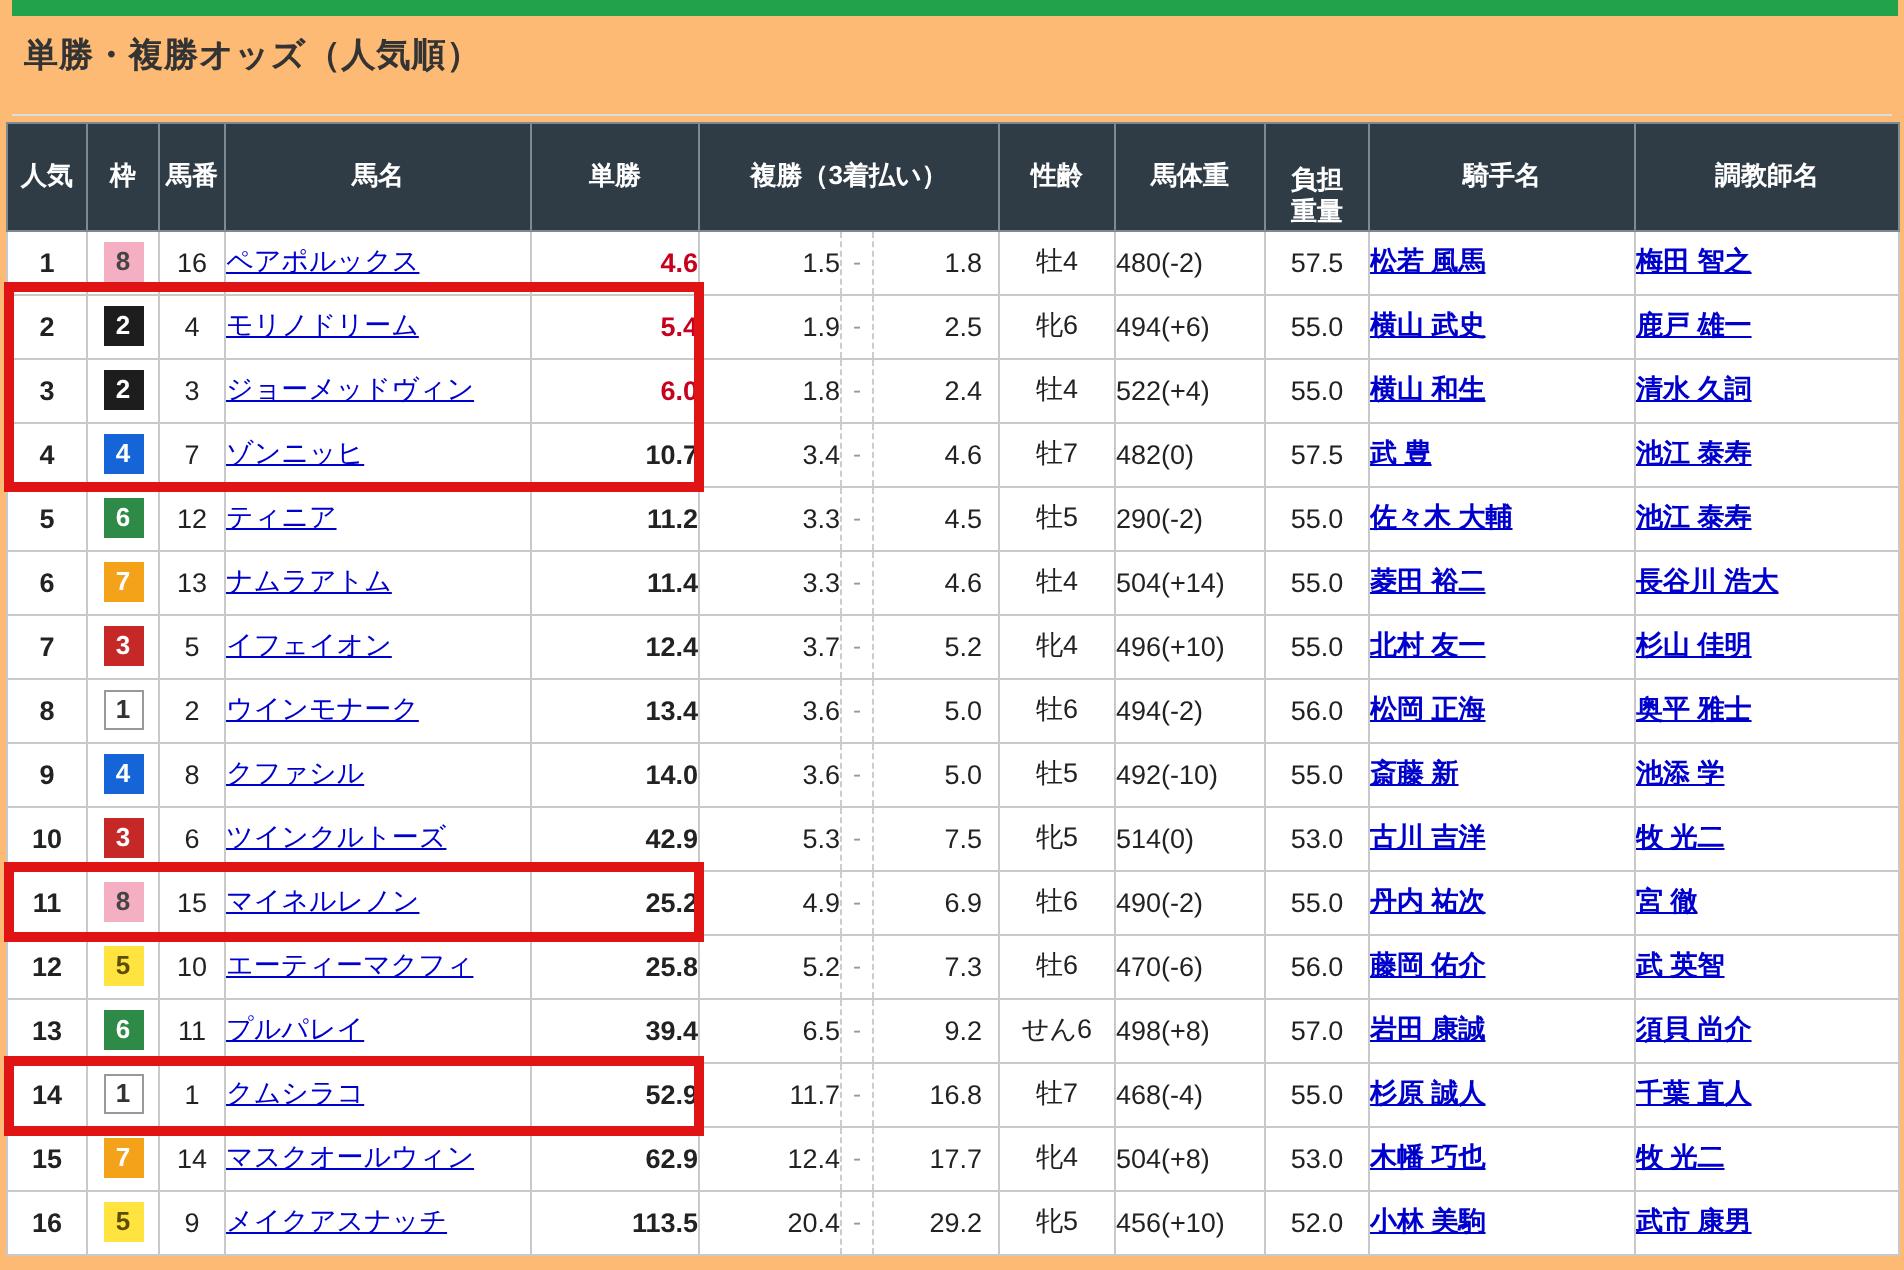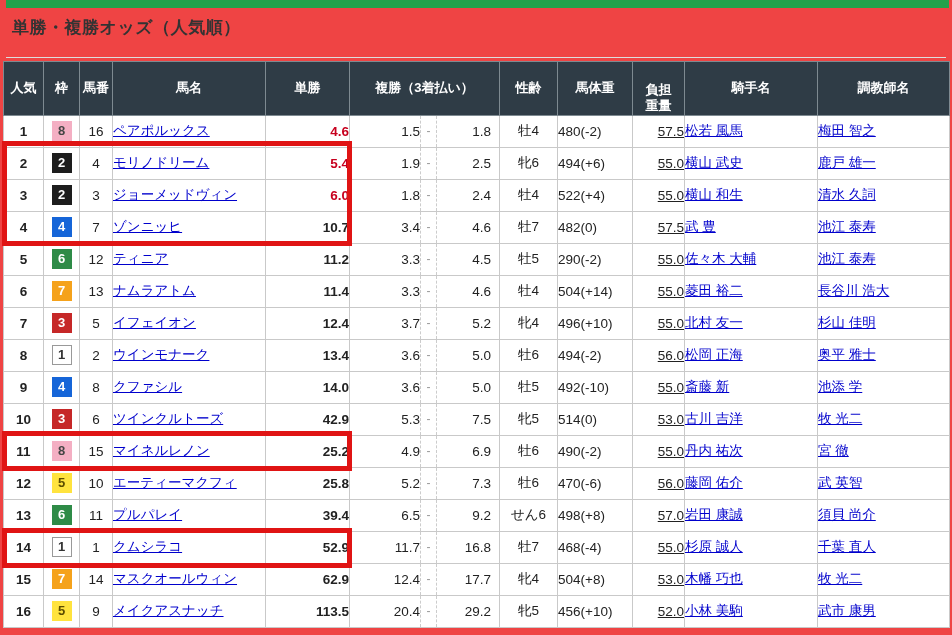--- a/index.html
+++ b/index.html
@@ -5,21 +5,21 @@
   :root{
     --accent:#22a24b;
     --hl:#e01414;
     --hot:#c7001e;
     --link:#0000cc;
     --headbg:#2f3c46;
   }
   *{margin:0;padding:0;box-sizing:border-box;}
   html,body{background:#fff;}
   body{font-family:"Liberation Sans","DejaVu Sans",sans-serif;}
-  .page{position:relative;width:952px;height:635px;background:#ef4444;overflow:hidden;}
+  .page{position:relative;width:952px;height:635px;background:#fdba74;overflow:hidden;}
 
   .topbar{position:absolute;top:0;left:6px;width:943px;height:8px;background:var(--accent);}
   .title{position:absolute;top:16px;left:12px;font-size:17px;font-weight:bold;color:#333;letter-spacing:.5px;}
   .title-rule{position:absolute;top:57px;left:6px;width:940px;border-top:1px solid #ddd;}
 
   table.odds{position:absolute;top:61px;left:3px;width:946px;border-collapse:collapse;table-layout:fixed;}
   table.odds th{
     background:var(--headbg);color:#fff;font-size:13px;font-weight:bold;
     height:38px;text-align:center;vertical-align:middle;
     border:1px solid #7e8a91;padding:0;
@@ -46,22 +46,22 @@
   .lnk{color:var(--link);text-decoration:underline;cursor:pointer;}
   .c-win{text-align:right;padding-right:14px;font-size:14px;font-weight:bold;}
   .c-win.hot{color:var(--hot);font-weight:bold;}
   .place-wrap{display:flex;align-items:center;height:31px;}
   .place-wrap .pl{width:70px;text-align:right;}
   .place-wrap .pd{width:17px;text-align:center;color:#999;font-size:12px;height:31px;line-height:31px;
                   border-left:1px dashed #ccc;border-right:1px dashed #ccc;}
   .place-wrap .ph{flex:1;text-align:right;padding-right:8px;}
   .c-sex{text-align:center;font-size:13px;}
   .c-weight{text-align:left;padding-left:8px;}
-  .c-carry{text-align:right;text-decoration:underline;}
-  .c-jockey,.c-trainer{text-align:left;padding-left:8px;}
+  .c-carry{text-align:center;}
+  .c-jockey,.c-trainer{text-align:left;padding-left:8px;font-weight:bold;}
 
   .hl-box{position:absolute;border:5px solid var(--hl);left:2px;width:350px;pointer-events:none;z-index:5;}
 </style>
 </head>
 <body>
 
 <div class="page">
   <div class="topbar"></div>
   <h1 class="title">単勝・複勝オッズ（人気順）</h1>
   <div class="title-rule"></div>

